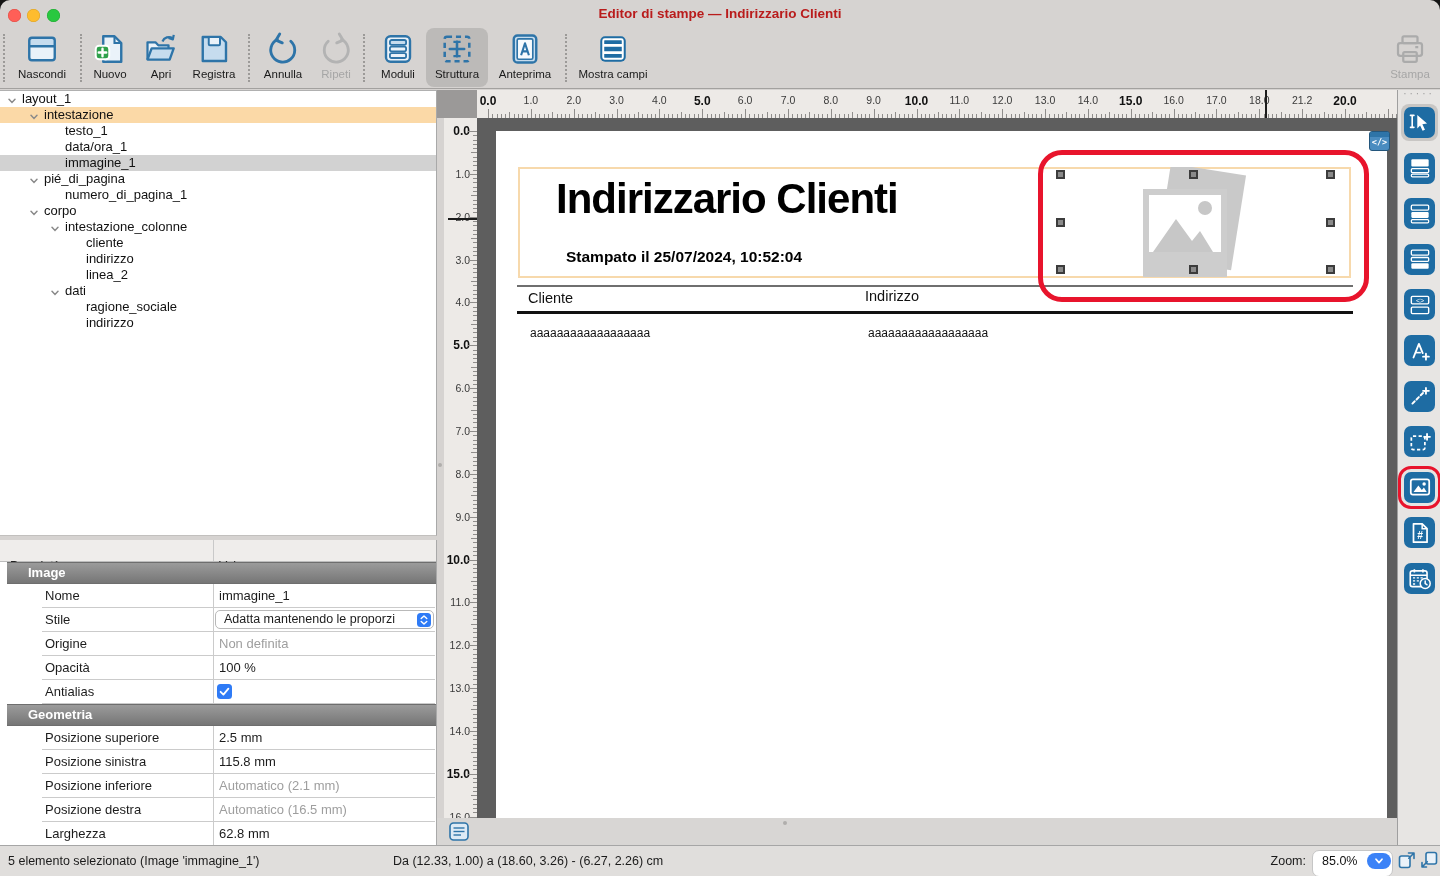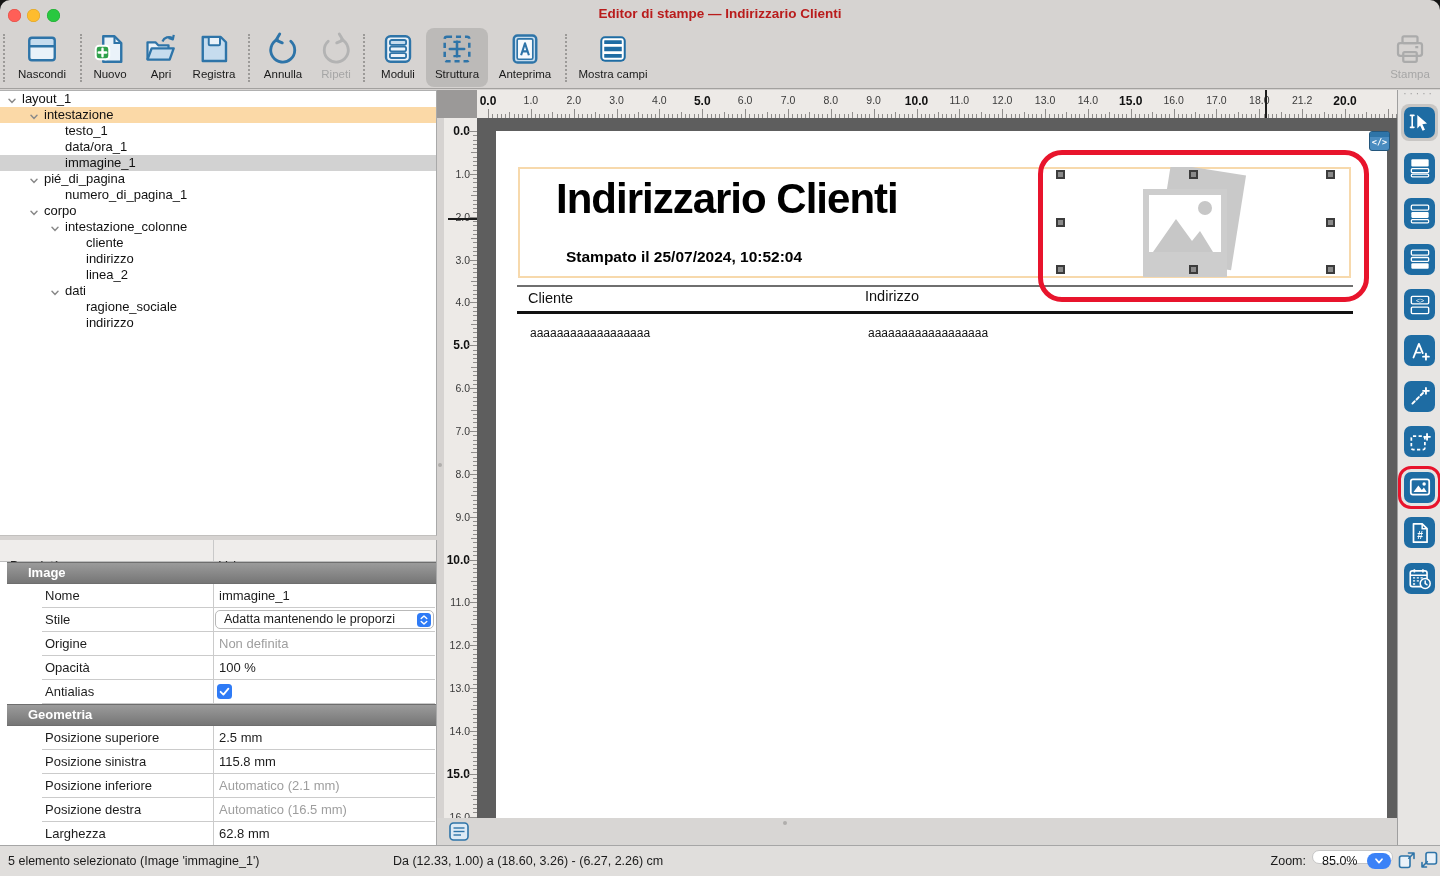--- a/index.html
+++ b/index.html
@@ -87,21 +87,21 @@
   .sb-dots{position:absolute;left:0;right:0;top:-2px;text-align:center;color:#9a9a9a;font-size:10px;letter-spacing:3px;}
   .sb-slot{position:absolute;left:3px;width:37px;height:37px;border-radius:8px;display:flex;align-items:center;justify-content:center;}
   .sb-slot.selected{background:#c8c6c4;}
   .sb-slot.annotated::after{content:"";position:absolute;inset:-3px;border:3.5px solid #e8142c;border-radius:13px;}
   .sb-btn{width:31px;height:31px;border-radius:7px;background:#1e6ca3;display:flex;align-items:center;justify-content:center;}
   .sb-btn svg{width:26px;height:26px;}
 
   
   .statusbar{position:absolute;left:0;top:845px;width:1440px;height:31px;background:#e0dedc;border-top:1px solid #a6a6a6;}
   .st-text{position:absolute;top:8px;font-size:12.5px;color:#1b1b1b;white-space:nowrap;}
-  .combo{position:absolute;left:1312px;top:4px;width:81px;height:14px;background:#fff;border:1px solid #c6c6c6;border-radius:7px;}
+  .combo{position:absolute;left:1312px;top:4px;width:81px;height:27px;background:#fff;border:1px solid #c6c6c6;border-radius:7px;}
   .combo-text{position:absolute;left:9px;top:3px;font-size:12.5px;color:#111;}
   .combo-btn{position:absolute;right:1.5px;top:1.5px;width:24px;height:16px;border-radius:8px;background:#3b82f7;display:flex;align-items:center;justify-content:center;}
   .wicon{position:absolute;top:5px;width:18px;height:18px;}
 
   
   .anno-rect{position:absolute;left:1038px;top:150px;width:331px;height:152px;border:5.5px solid #e8142c;border-radius:24px;pointer-events:none;}
 </style>
 </head>
 <body>
 

